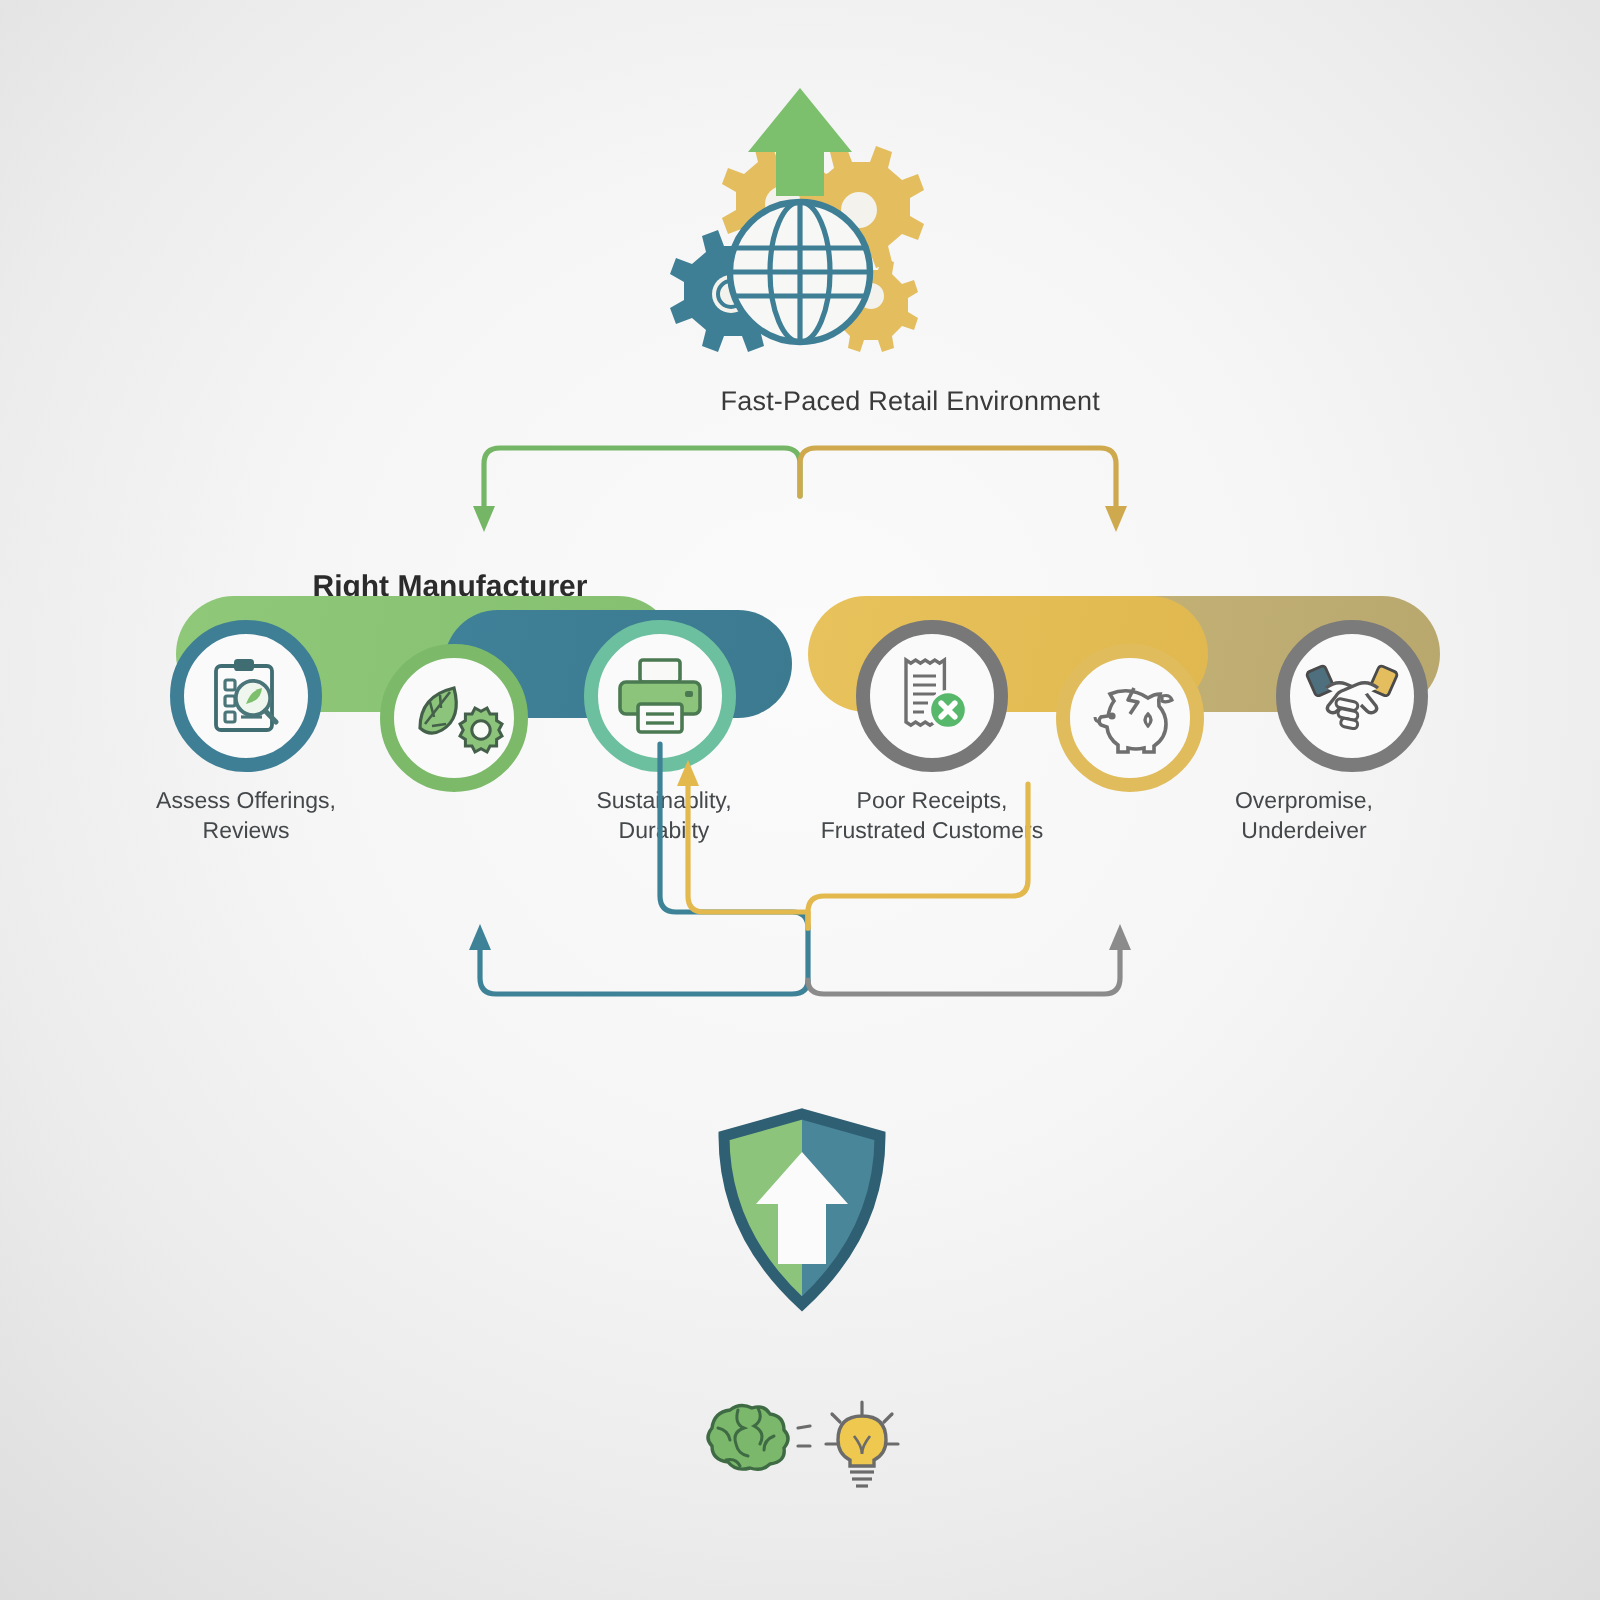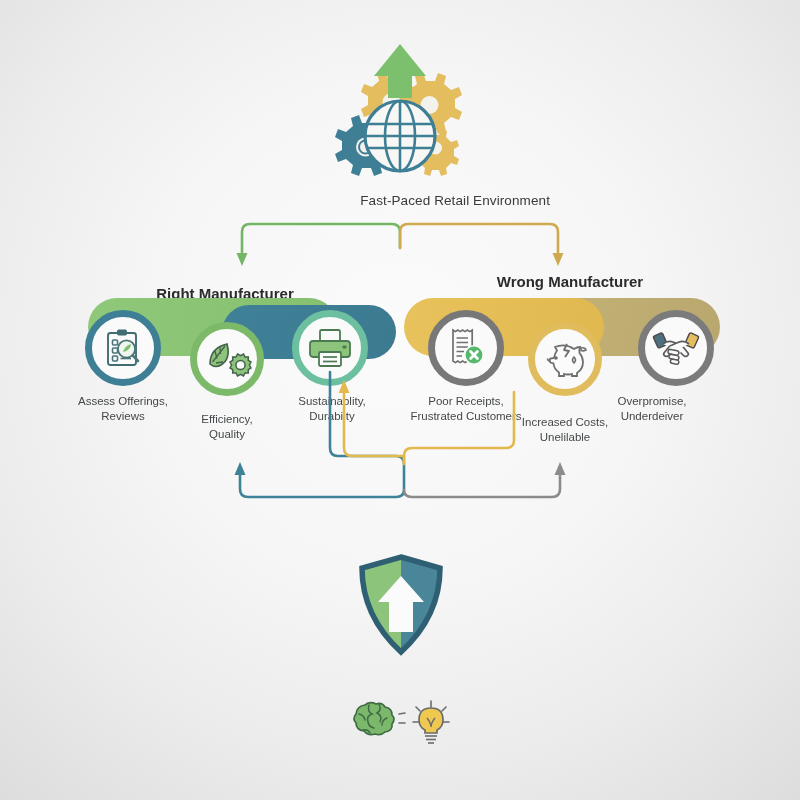--- a/index.html
+++ b/index.html
@@ -87,21 +87,20 @@
   <svg class="abs" style="left:220px;top:220px;" width="360" height="50" viewBox="0 0 360 50">
 
     <path d="M180 28 L180 12 Q180 4 172 4 L30 4 Q22 4 22 12 L22 36" fill="none" stroke="#74b666" stroke-width="2.6" stroke-linecap="round"></path>
     <path d="M22 46 L16.5 33 L27.5 33 Z" fill="#74b666"></path>
 
     <path d="M180 28 L180 12 Q180 4 188 4 L330 4 Q338 4 338 12 L338 36" fill="none" stroke="#cfa94e" stroke-width="2.6" stroke-linecap="round"></path>
     <path d="M338 46 L332.5 33 L343.5 33 Z" fill="#cfa94e"></path>
   </svg>
 
   <div class="lbl branch-title" style="left:140px;top:284px;width:170px;">Right Manufacturer</div>
-  <div class="lbl branch-title" style="left:485px;top:272px;width:170px;">Wrong Manufacturer</div>
 
   <div class="cap" style="left:88px;top:298px;width:250px;height:58px;
               background:linear-gradient(100deg,#8ec878,#85c070);"></div>
 
   <div class="cap" style="left:222px;top:305px;width:174px;height:54px;
               background:linear-gradient(100deg,#3f8198,#3c7a90);"></div>
 
   <div class="cap" style="left:500px;top:298px;width:220px;height:58px;
               background:linear-gradient(100deg,#c6b478,#b9a86e);"></div>
 
@@ -136,22 +135,20 @@
         <line x1="14.5" y1="14" x2="14" y2="7.5"></line>
         <line x1="10" y1="23" x2="17" y2="22"></line>
       </g>
       <g transform="translate(22,14)">
         <path d="M7 0 l3.2 1 0.9 3.2 3.2 0.9 1-3.2 3.2 1 -0.6 3.2 2.4 2.4 3.1-0.9 1 3.2-2.8 1.6 0 3.3 2.8 1.6-1 3.2-3.1-0.9-2.4 2.4 0.6 3.2-3.2 1-1-3.2-3.2 0.9-0.9 3.2-3.2 1" fill="none"></path>
         <path d="M9.5 0 L12.5 1.6 L15.5 0 L17 3 L20.3 3 L20.3 6.3 L23 8 L21.4 11 L23 14 L20.3 15.7 L20.3 19 L17 19 L15.5 22 L12.5 20.4 L9.5 22 L8 19 L4.7 19 L4.7 15.7 L2 14 L3.6 11 L2 8 L4.7 6.3 L4.7 3 L8 3 Z" fill="#8bc47a" stroke="#44604a" stroke-width="1.5"></path>
         <circle cx="12.5" cy="11" r="4.6" fill="#f7faf6" stroke="#44604a" stroke-width="1.5"></circle>
       </g>
     </svg>
   </div>
-  <div class="lbl node-lbl" style="left:162px;top:412px;width:130px;">Efficiency,
-Quality</div>
 
   <div class="circ" style="left:292px;top:310px;width:76px;height:76px;border:7px solid #6cc0a0;">
     <svg width="44" height="40" viewBox="0 0 44 40">
       <rect x="12" y="2" width="20" height="11" rx="1.5" fill="#f9f9f7" stroke="#4b7a52" stroke-width="1.8"></rect>
       <path d="M5 13 h34 a3 3 0 0 1 3 3 v10 a3 3 0 0 1 -3 3 h-34 a3 3 0 0 1 -3 -3 v-10 a3 3 0 0 1 3 -3z" fill="#8bc47a" stroke="#4b7a52" stroke-width="1.8"></path>
       <rect x="34.5" y="17.5" width="4" height="3" rx="1" fill="#4b7a52"></rect>
       <rect x="11" y="24" width="22" height="14" rx="1.5" fill="#fbfbfb" stroke="#4b7a52" stroke-width="1.8"></rect>
       <g stroke="#4b7a52" stroke-width="1.7">
         <line x1="15" y1="29" x2="29" y2="29"></line>
         <line x1="15" y1="33.5" x2="29" y2="33.5"></line>
@@ -184,22 +181,20 @@
   <div class="circ" style="left:528px;top:322px;width:74px;height:74px;border:7px solid #e0bc5c;">
     <svg width="44" height="36" viewBox="0 0 44 36">
       <path d="M12 6 q10-4 19 2 q3-2 6-2 q-1 3 -0.5 6 q3.5 4 3.5 9 q0 7-6 11 l0 3 h-5 l0-2 q-4 1-8 0 l0 2 h-5 l0-3.5 q-5-3.5-5.5-9 l-3-1 q-2-2 0-4 l3.5-0.5 q1-5 3-7.5z" fill="#fbfbfb" stroke="#6f6f6f" stroke-width="1.8"></path>
       <circle cx="13" cy="17" r="1.8" fill="#6f6f6f"></circle>
       <path d="M7.5 20 q-3 0-3-2.5" fill="none" stroke="#6f6f6f" stroke-width="1.5"></path>
       <path d="M38 7 q4-1 5 2 q-3 1.5-5 0.5z" fill="#fbfbfb" stroke="#6f6f6f" stroke-width="1.6"></path>
       <path d="M24 3 l-3 6 l5 1 l-4 6" fill="none" stroke="#6f6f6f" stroke-width="1.8" stroke-linejoin="round"></path>
       <path d="M31 16 q3 3 0 6 q-3-3 0-6z" fill="#fbfbfb" stroke="#6f6f6f" stroke-width="1.6"></path>
     </svg>
   </div>
-  <div class="lbl node-lbl" style="left:500px;top:415px;width:130px;">Increased Costs,
-Unelilable</div>
 
   <div class="circ" style="left:638px;top:310px;width:76px;height:76px;border:7px solid #7b7b7b;">
     <svg width="44" height="34" viewBox="0 0 44 34">
       <rect x="1" y="3" width="10" height="13" rx="1.8" transform="rotate(-24 6 9)" fill="#4e6f7e" stroke="#4a4a4a" stroke-width="1.4"></rect>
       <rect x="33" y="3" width="10" height="13" rx="1.8" transform="rotate(24 38 9)" fill="#e3bd5e" stroke="#4a4a4a" stroke-width="1.4"></rect>
       <path d="M9 13 q5-4 10-2 l7 3 q3 1 4 3 l4 5 q1 2-1 3 q-2 1-3.5-0.5 l-3-3" fill="#fbfbfb" stroke="#5a5a5a" stroke-width="1.7" stroke-linejoin="round"></path>
       <path d="M35 13 q-5-4-10-2 l-7 3 q-3 1-4 3 l-4 5 q-1 2 1 3 q2 1 3.5-0.5 l3-3" fill="#fbfbfb" stroke="#5a5a5a" stroke-width="1.7" stroke-linejoin="round"></path>
       <g fill="#fbfbfb" stroke="#5a5a5a" stroke-width="1.5">
         <rect x="14" y="19" width="11" height="4.4" rx="2.2" transform="rotate(12 19 21)"></rect>
         <rect x="15" y="24" width="10" height="4.4" rx="2.2" transform="rotate(12 20 26)"></rect>

